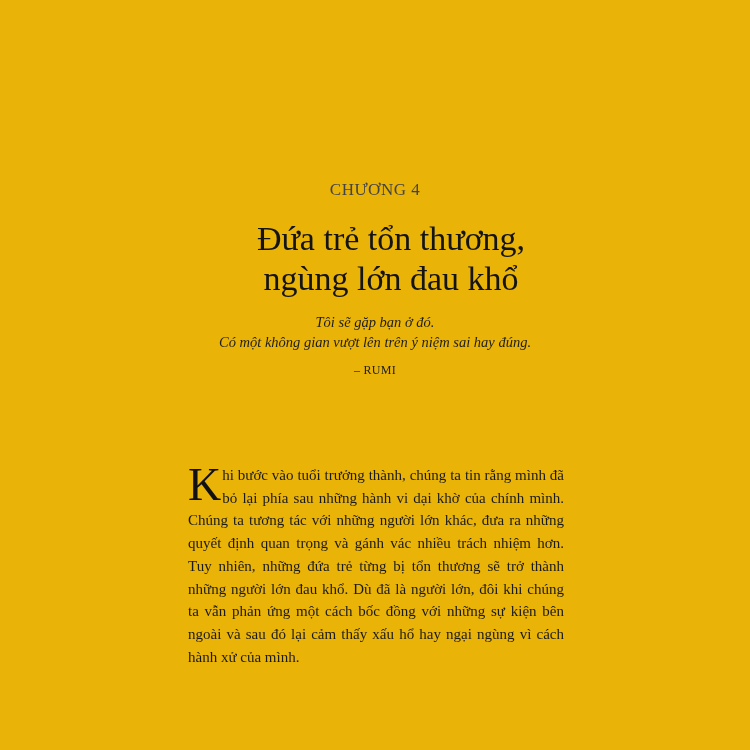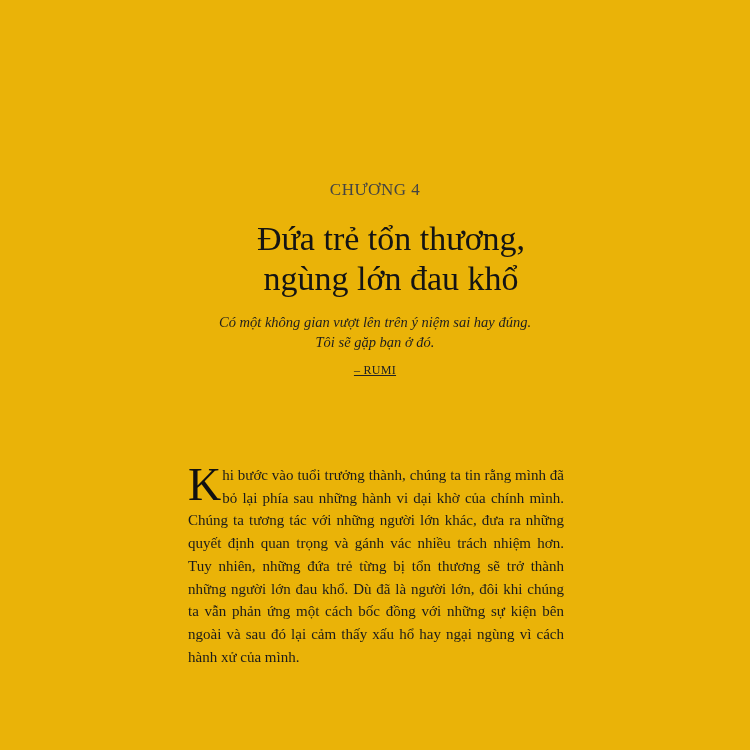--- a/index.html
+++ b/index.html
@@ -62,21 +62,20 @@
     }
     .attribution {
       position: absolute;
       top: 363px;
       left: 0;
       width: 750px;
       text-align: center;
       font-size: 12px;
       color: #222222;
       letter-spacing: 0.3px;
-      text-decoration: underline;
     }
     .body-text {
       position: absolute;
       top: 464px;
       left: 188px;
       width: 376px;
       font-size: 15px;
       line-height: 22.7px;
       text-align: justify;
       color: #1b1b1b;
@@ -98,21 +97,21 @@
 <div class="page">
 
   <div class="chapter-label">CHƯƠNG 4</div>
 
   <h1 class="chapter-title">
     <span>Đứa trẻ tổn thương,</span>
     <span>ngùng lớn đau khổ</span>
   </h1>
 
   <div class="epigraph">
+    <span>Tôi sẽ gặp bạn ở đó.</span>
     <span>Có một không gian vượt lên trên ý niệm sai hay đúng.</span>
-    <span>Tôi sẽ gặp bạn ở đó.</span>
   </div>
 
   <div class="attribution">– RUMI</div>
 
   <p class="body-text"><span class="drop-cap">K</span><span>hi bước vào tuổi trưởng thành, chúng ta tin rằng mình đã bỏ lại phía sau những hành vi dại khờ của chính mình. Chúng ta tương tác với những người lớn khác, đưa ra những quyết định quan trọng và gánh vác nhiều trách nhiệm hơn. Tuy nhiên, những đứa trẻ từng bị tổn thương sẽ trở thành những người lớn đau khổ. Dù đã là người lớn, đôi khi chúng ta vẫn phản ứng một cách bốc đồng với những sự kiện bên ngoài và sau đó lại cảm thấy xấu hổ hay ngại ngùng vì cách hành xử của mình.</span></p>
 
 </div>
 
 </body></html>

